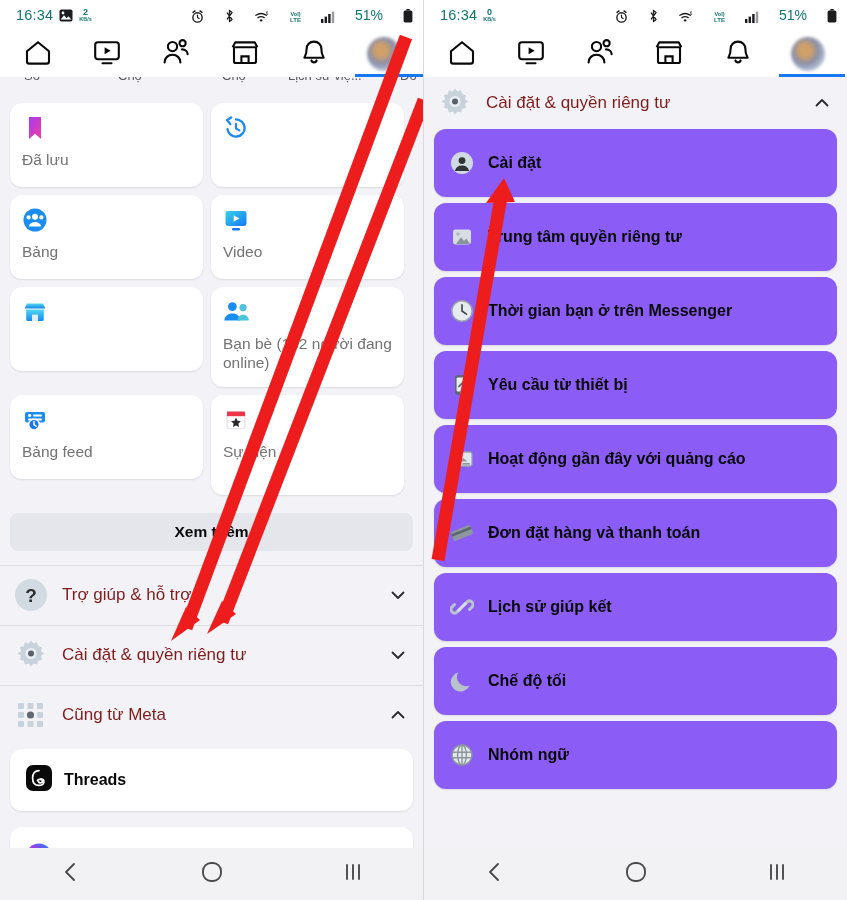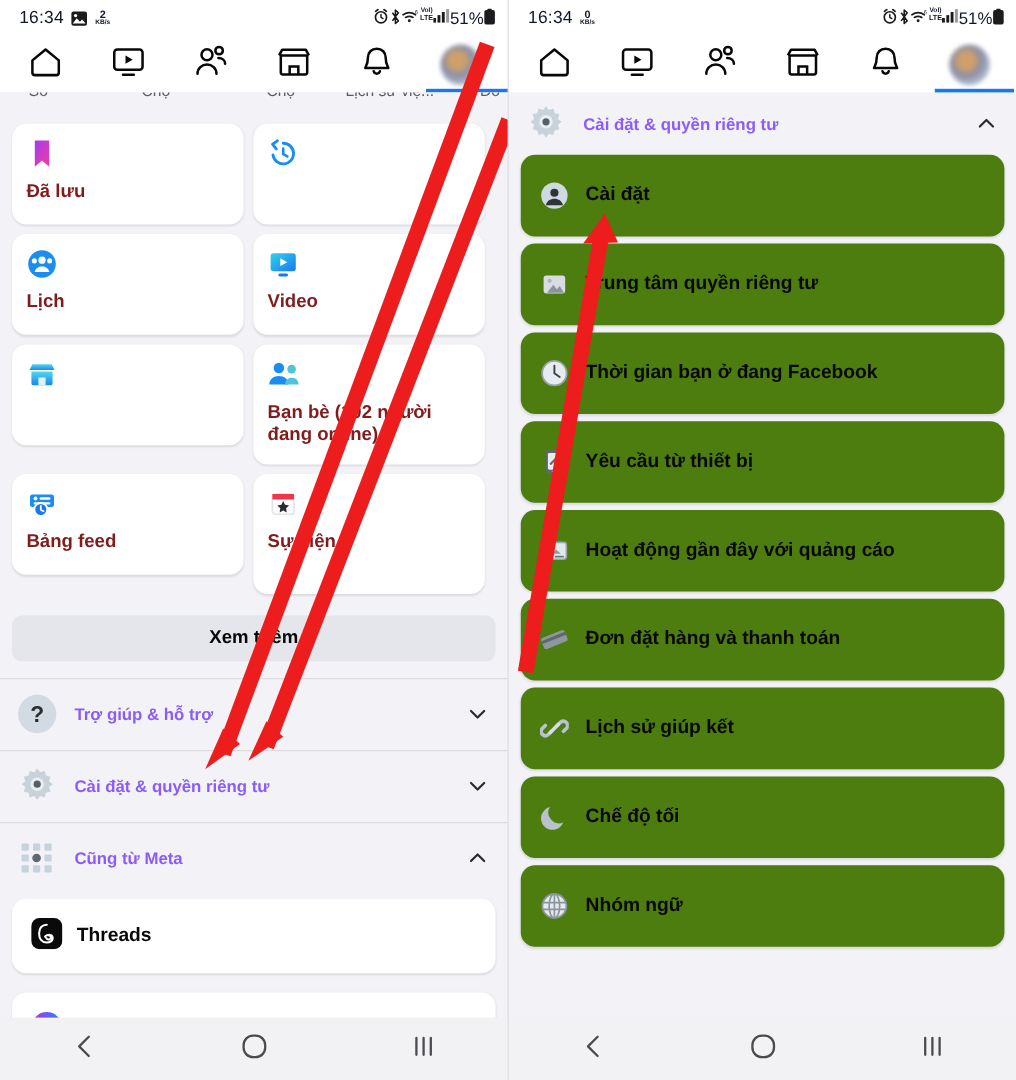--- a/index.html
+++ b/index.html
@@ -16,25 +16,25 @@
     background: #f2f2f7;
     overflow: hidden;
   }
   .phone.left { width: 424px; border-right: 1px solid #d8d8dd; }
 
   
   .statusbar {
     height: 30px; background: #ffffff;
     display: flex; align-items: center;
     padding: 0 10px 0 16px;
-    font-size: 14px; color: #0f172a; font-weight: 500;
+    font-size: 14px; color: #0f766e; font-weight: 500;
   }
   .sb-left { display: flex; align-items: center; gap: 6px; }
   .sb-time { font-size: 14.5px; letter-spacing: .2px; }
-  .sb-right { margin-left: auto; display: flex; align-items: flex-start; gap: 0; }
+  .sb-right { margin-left: auto; display: flex; align-items: flex-end; gap: 20px; }
   .sb-ico { display: inline-flex; align-items: center; }
   .netspeed { display: flex; flex-direction: column; align-items: center; line-height: 1; }
   .netspeed .n { font-size: 9px; font-weight: 700; }
   .netspeed .u { font-size: 5.5px; font-weight: 700; }
   .volte { display: flex; flex-direction: column; align-items: center; line-height: 1; }
   .volte .a { font-size: 5.5px; font-weight: 700; }
   .volte .b { font-size: 6px; font-weight: 700; }
   .sb-batt { font-size: 14px; }
 
   
@@ -75,50 +75,50 @@
     align-items: flex-start;
   }
   .card {
     background: #ffffff; border-radius: 12px;
     width: 193px; min-height: 84px;
     padding: 12px 12px 10px 12px;
     box-shadow: 0 1px 2px rgba(0,0,0,.10);
     display: flex; flex-direction: column; gap: 8px;
   }
   .card.tall { min-height: 100px; }
-  .card-label { font-size: 15.5px; color: #7f1d1d; font-weight: 700; line-height: 1.22; }
+  .card-label { font-size: 15.5px; color: #737373; font-weight: 400; line-height: 1.22; }
   .card-ico { width: 28px; height: 28px; display: block; }
 
   .seemore-wrap { padding: 18px 10px 12px 10px; }
   .seemore {
     background: #e4e6eb; border-radius: 8px;
     height: 38px; display: flex; align-items: center; justify-content: center;
     font-size: 15.5px; color: #080809; font-weight: 600;
   }
   .divider { height: 1px; background: #dcdce1; margin: 2px 0 0 0; }
 
   .acc-row {
     height: 57px; display: flex; align-items: center;
     padding: 0 16px 0 14px; gap: 14px; position: relative;
   }
   .acc-ico { width: 34px; height: 34px; flex: 0 0 34px; }
-  .acc-label { font-size: 14px; color: #8b5cf6; font-weight: 700; flex: 1; }
+  .acc-label { font-size: 17px; color: #7f1d1d; font-weight: 400; flex: 1; }
   .chev { width: 18px; height: 18px; color: #2a2a2e; }
 
   .meta-card {
     margin: 6px 10px 16px 10px; background: #fff; border-radius: 12px;
     height: 62px; display: flex; align-items: center; gap: 12px;
     padding: 0 16px; box-shadow: 0 1px 2px rgba(0,0,0,.10);
   }
   .meta-label { font-size: 16px; font-weight: 600; color: #080809; }
 
   
   .rlist { padding: 0 10px; }
   .rcard {
-    background: #4d7c0f; border-radius: 12px;
+    background: #8b5cf6; border-radius: 12px;
     height: 68px; margin-bottom: 6px;
     display: flex; align-items: center; gap: 14px;
     padding: 0 16px;
     box-shadow: 0 1px 2px rgba(0,0,0,.10);
   }
   .rcard .rico { width: 24px; height: 24px; flex: 0 0 24px; }
   .rcard .rlabel { font-size: 16px; color: #080809; font-weight: 600; }
 
   
   .navbar {
@@ -284,21 +284,21 @@
       <div class="card">
         <span class="card-ico">
           <svg width="26" height="26" viewBox="0 0 26 26">
               <circle cx="13" cy="13" r="11.5" fill="#1b8df0"></circle>
               <circle cx="13" cy="9.8" r="3" fill="#fff"></circle>
               <path d="M6.8 19.6c.6-3 3.2-4.6 6.2-4.6s5.6 1.6 6.2 4.6Z" fill="#fff"></path>
               <circle cx="6.6" cy="10.4" r="2.1" fill="#fff"></circle>
               <circle cx="19.4" cy="10.4" r="2.1" fill="#fff"></circle>
             </svg>
         </span>
-        <span class="card-label">Lịch</span>
+        <span class="card-label">Bảng</span>
       </div>
 
       <div class="card">
         <span class="card-ico">
           <svg width="26" height="26" viewBox="0 0 26 26">
               <defs>
                 <linearGradient id="g2" x1="0" y1="0" x2="1" y2="1">
                   <stop offset="0" stop-color="#33d2ea"></stop>
                   <stop offset="1" stop-color="#1778f2"></stop>
                 </linearGradient>
@@ -636,21 +636,21 @@
         <span class="rlabel">Trung tâm quyền riêng tư</span>
       </div>
 
       <div class="rcard">
         <span class="rico">
           <svg width="24" height="24" viewBox="0 0 24 24">
               <circle cx="12" cy="12" r="10.2" fill="#e6ebef" stroke="#98a2aa" stroke-width="1.5"></circle>
               <path d="M12 5.8V12l4.4 3.2" fill="none" stroke="#3d444a" stroke-width="1.6" stroke-linecap="round"></path>
             </svg>
         </span>
-        <span class="rlabel">Thời gian bạn ở đang Facebook</span>
+        <span class="rlabel">Thời gian bạn ở trên Messenger</span>
       </div>
 
       <div class="rcard">
         <span class="rico">
           <svg width="24" height="24" viewBox="0 0 24 24">
               <rect x="5" y="2.2" width="14" height="19.6" rx="2.4" fill="#5e686f"></rect>
               <rect x="6.6" y="4.4" width="10.8" height="14" rx="1.2" fill="#e9edf0"></rect>
               <path d="M9 13.4 14.6 7.8" stroke="#5e686f" stroke-width="1.8" stroke-linecap="round"></path>
               <path d="M8.4 14.6 10 13.6 9.4 12Z" fill="#5e686f"></path>
               <rect x="9.8" y="19.4" width="4.4" height="1" rx=".5" fill="#cfd6db"></rect>

